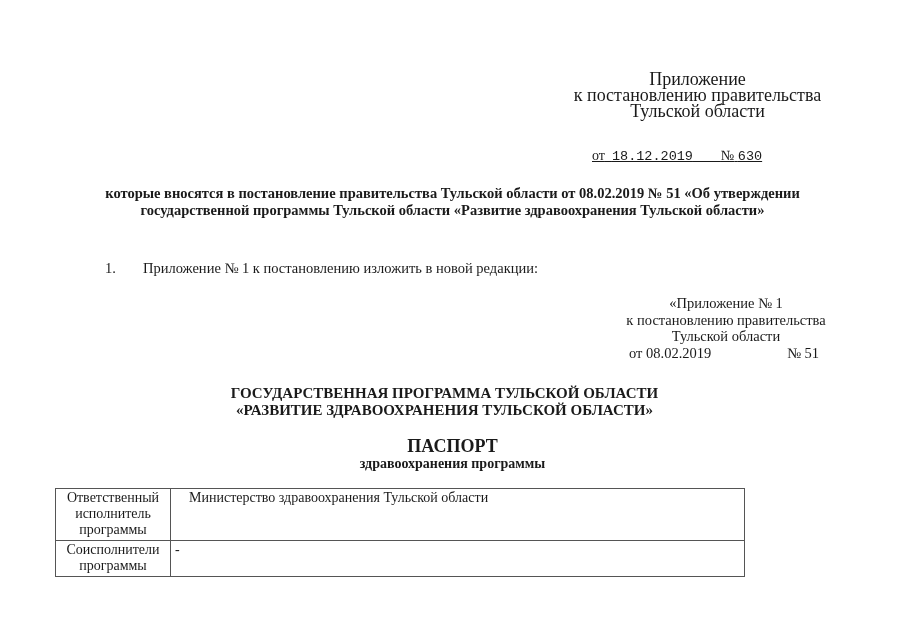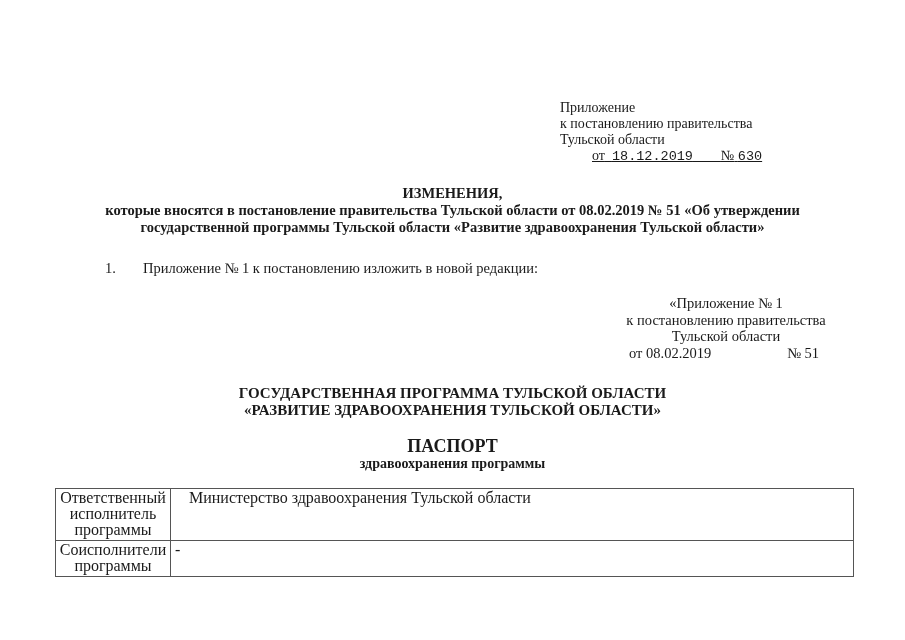--- a/index.html
+++ b/index.html
@@ -2,56 +2,55 @@
 <html><head>
   <meta charset="utf-8">
   <style>
     html, body { margin: 0; padding: 0; background: #ffffff; }
     body {
       width: 905px; height: 640px; position: relative; overflow: hidden;
       font-family: "Liberation Serif", "DejaVu Serif", serif;
       color: #1a1a1a;
     }
     .abs { position: absolute; }
-    .top-app { left: 560px; top: 100px; width: 275px; font-size: 14px; line-height: 16px; text-align: left; }
+    .top-app { left: 560px; top: 71px; width: 275px; font-size: 18px; line-height: 16px; text-align: center; }
     .top-date { left: 592px; top: 148px; font-size: 14px; white-space: pre; text-decoration: underline; }
     .mono { font-family: "Liberation Mono", "DejaVu Sans Mono", monospace; font-size: 13.5px; }
     .title-block { left: 40px; top: 185px; width: 825px; text-align: center; font-weight: bold; font-size: 14.5px; line-height: 17px; }
     .item1 { left: 105px; top: 260px; font-size: 14.5px; white-space: pre; }
     .item1 .num { display: inline-block; width: 38px; }
     .app1 { left: 610px; top: 295px; width: 232px; text-align: center; font-size: 14.5px; line-height: 16.5px; }
     .app1-date { left: 629px; top: 345px; font-size: 14.5px; width: 190px; display: flex; justify-content: space-between; }
-    .prog-title { left: 100px; top: 385px; width: 705px; text-align: center; font-weight: bold; font-size: 15px; line-height: 17px; }
+    .prog-title { left: 92px; top: 385px; width: 705px; text-align: center; font-weight: bold; font-size: 15px; line-height: 17px; }
     .passport { left: 100px; top: 437px; width: 705px; text-align: center; font-weight: bold; line-height: 18px; }
     .passport .big { font-size: 18px; }
     .passport .small { font-size: 14px; }
     table.pass {
-      position: absolute; left: 55px; top: 488px; width: 799px;
-      border-collapse: collapse; font-size: 16px; line-height: 16px;
+      position: absolute; left: 55px; top: 488px; width: 690px;
+      border-collapse: collapse; font-size: 14px; line-height: 16px;
     }
     table.pass td { border: 1px solid #555; vertical-align: top; padding: 1px 2px; }
     table.pass td.lbl { width: 110px; text-align: center; }
     table.pass td.val { padding-left: 18px; }
     table.pass tr.r1 td { height: 49px; }
     table.pass tr.r2 td { height: 33px; }
     table.pass tr.r2 td.val { padding-left: 4px; }
   </style>
 </head>
 <body>
 
 <div class="abs top-app">
   <div>Приложение</div>
   <div>к постановлению правительства</div>
   <div>Тульской области</div>
 </div>
 
 <div class="abs top-date"><span>от</span>  <span class="mono">18.12.2019</span>        <span>№</span> <span class="mono">630</span></div>
 
 <div class="abs title-block">
-  <div>ИЗМЕНЕНИЯ,</div>
   <div>которые вносятся в постановление правительства Тульской области от 08.02.2019 № 51 «Об утверждении</div>
   <div>государственной программы Тульской области «Развитие здравоохранения Тульской области»</div>
 </div>
 
 <div class="abs item1"><span class="num">1.</span><span>Приложение № 1 к постановлению изложить в новой редакции:</span></div>
 
 <div class="abs app1">
   <div>«Приложение № 1</div>
   <div>к постановлению правительства</div>
   <div>Тульской области</div>

